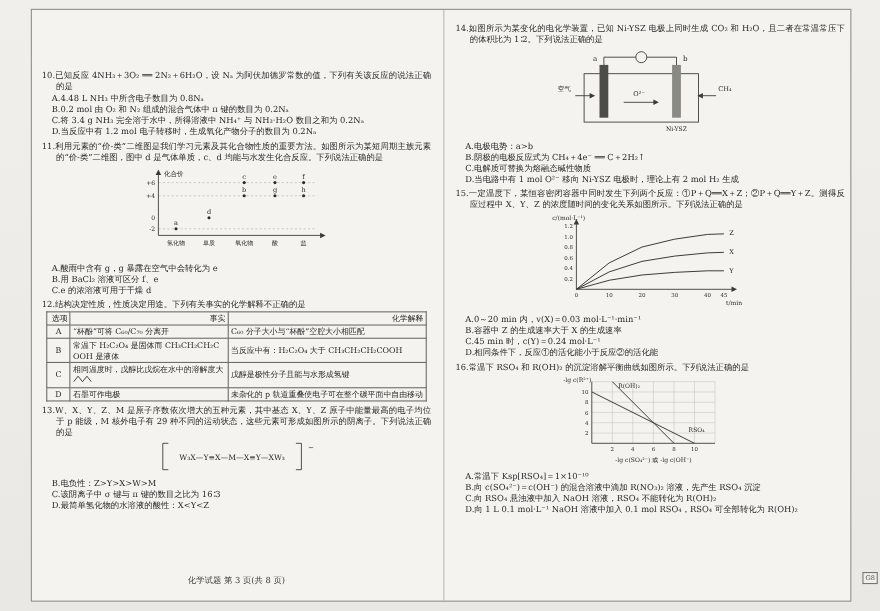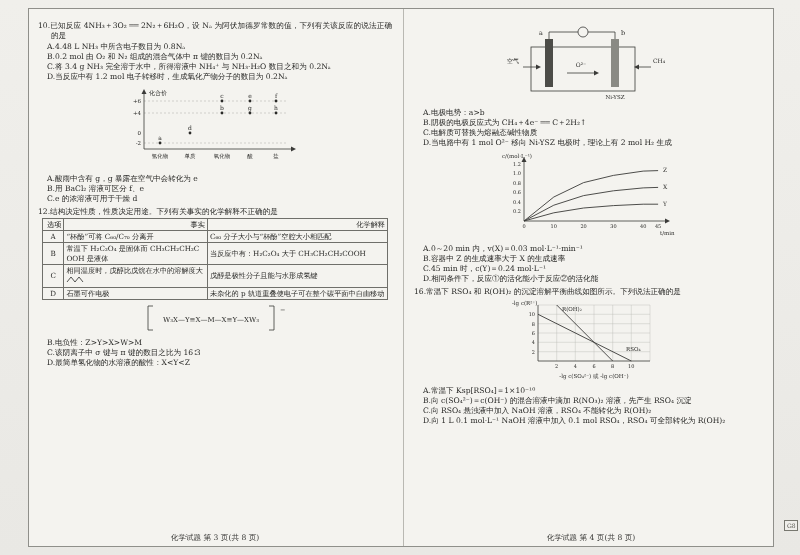--- a/index.html
+++ b/index.html
@@ -11,39 +11,39 @@
     position:relative;
     overflow:hidden;
   }
   .sheet { position:absolute; inset:0; background:linear-gradient(180deg,#f0efeb,#e9e8e4); }
   .frame {
     position:absolute; left:28px; top:8px; width:746px; height:539px;
     border:1px solid #8f8f8a; background:#f4f3ef;
   }
   .divider { position:absolute; left:374px; top:0; width:1px; height:537px; background:#b9b8b2; }
   .col { position:absolute; top:12px; width:354px; font-size:7.6px; line-height:10px; text-align:justify; word-break:break-all; }
-  .col.left { left:9px; }
+  .col.left { left:9px;margin-top:43px; }
   .col.right { left:385px; }
   .q { margin-bottom:3px; }
   .stem { padding-left:13px; text-indent:-13px; margin-bottom:1px; }
   .opt { padding-left:18px; text-indent:-9px; }
   .figwrap { text-align:center; margin:2px 0; }
   svg { overflow:visible; }
   svg text { font-family:"DejaVu Serif","Liberation Serif",serif; fill:#2a2a28; }
   .ax { stroke:#3a3a38; stroke-width:0.8; fill:none; }
   .curve { stroke:#3a3a38; stroke-width:0.9; fill:none; }
   .grid { stroke:#b9b8b2; stroke-width:0.4; }
   .dash { stroke:#9a9a94; stroke-width:0.4; stroke-dasharray:2 2; }
   table.q12 { border-collapse:collapse; width:346px; margin:1px 0 2px 4px; font-size:7.2px; line-height:9.2px; text-align:left; }
   table.q12 th, table.q12 td { border:0.7px solid #6f6f6a; padding:1px 2px; vertical-align:middle; }
   table.q12 th { font-weight:normal; text-align:right; }
   td.k { text-align:center; width:20px; }
   td.fact { width:134px; }
   td.explain { width:168px; }
-  .foot { position:absolute; bottom:3px; width:354px; text-align:center; font-size:7.6px; color:#3a3a38; }
+  .foot { position:absolute; bottom:13px; width:354px; text-align:center; font-size:7.6px; color:#3a3a38; }
   .foot.l { left:9px; }
   .foot.r { left:385px; }
   .corner {
     position:absolute; right:2px; bottom:24px; border:0.8px solid #77776f;
     font-size:6px; line-height:7px; padding:1px 1.5px; color:#55554f; background:#efeeea;
   }
 </style>
 </head>
 <body>
 
@@ -55,20 +55,21 @@
 
       <section class="q">
         <p class="stem">10.已知反应 4NH₃＋3O₂ ══ 2N₂＋6H₂O，设 Nₐ 为阿伏加德罗常数的值，下列有关该反应的说法正确的是</p>
         <p class="opt">A.4.48 L NH₃ 中所含电子数目为 0.8Nₐ</p>
         <p class="opt">B.0.2 mol 由 O₂ 和 N₂ 组成的混合气体中 π 键的数目为 0.2Nₐ</p>
         <p class="opt">C.将 3.4 g NH₃ 完全溶于水中，所得溶液中 NH₄⁺ 与 NH₃·H₂O 数目之和为 0.2Nₐ</p>
         <p class="opt">D.当反应中有 1.2 mol 电子转移时，生成氧化产物分子的数目为 0.2Nₐ</p>
       </section>
 
       <section class="q">
+        <p class="stem">11.利用元素的“价-类”二维图是我们学习元素及其化合物性质的重要方法。如图所示为某短周期主族元素的“价-类”二维图，图中 d 是气体单质，c、d 均能与水发生化合反应。下列说法正确的是</p>
         <div class="figwrap">
           <svg width="178" height="84" viewBox="0 0 178 84">
             <g>
               <line class="dash" x1="18" y1="16" x2="162" y2="16"></line>
               <line class="dash" x1="18" y1="28" x2="162" y2="28"></line>
               <line class="dash" x1="18" y1="58" x2="162" y2="58"></line>
             </g>
             <g>
               <line class="ax" x1="18" y1="64" x2="166" y2="64"></line>
               <line class="ax" x1="18" y1="64" x2="18" y2="8"></line>
@@ -148,37 +149,39 @@
             <tr>
               <td class="k">D</td>
               <td class="fact">石墨可作电极</td>
               <td class="explain">未杂化的 p 轨道重叠使电子可在整个碳平面中自由移动</td>
             </tr>
           </tbody>
         </table>
       </section>
 
       <section class="q">
+        <p class="stem">13.W、X、Y、Z、M 是原子序数依次增大的五种元素，其中基态 X、Y、Z 原子中能量最高的电子均位于 p 能级，M 核外电子有 29 种不同的运动状态，这些元素可形成如图所示的阴离子。下列说法正确的是</p>
         <div class="figwrap">
           <svg width="150" height="30" viewBox="0 0 150 30">
             <path d="M13 3 h-5 v24 h5" class="ax"></path>
             <path d="M129 3 h5 v24 h-5" class="ax"></path>
             <text x="71" y="18.5" font-size="7" text-anchor="middle">W₃X—Y≡X—M—X≡Y—XW₃</text>
             <text x="140" y="9" font-size="6.5">−</text>
           </svg>
         </div>
         <p class="opt">B.电负性：Z&gt;Y&gt;X&gt;W&gt;M</p>
         <p class="opt">C.该阴离子中 σ 键与 π 键的数目之比为 16∶3</p>
         <p class="opt">D.最简单氢化物的水溶液的酸性：X&lt;Y&lt;Z</p>
       </section>
     </div>
 
     <div class="col right">
 
       <section class="q">
+        <p class="stem">14.如图所示为某变化的电化学装置，已知 Ni-YSZ 电极上同时生成 CO₂ 和 H₂O，且二者在常温常压下的体积比为 1∶2。下列说法正确的是</p>
         <div class="figwrap">
           <svg width="180" height="80" viewBox="0 0 180 80">
             <g>
               <circle cx="82" cy="9" r="5" class="ax"></circle>
               <line class="ax" x1="48" y1="9" x2="77" y2="9"></line>
               <line class="ax" x1="87" y1="9" x2="114" y2="9"></line>
               <line class="ax" x1="48" y1="9" x2="48" y2="17"></line>
               <line class="ax" x1="114" y1="9" x2="114" y2="17"></line>
             </g>
             <rect x="30" y="24" width="104" height="44" class="ax"></rect>
@@ -204,20 +207,21 @@
             <text x="114" y="76" font-size="5.5" text-anchor="middle">Ni-YSZ</text>
           </svg>
         </div>
         <p class="opt">A.电极电势：a&gt;b</p>
         <p class="opt">B.阴极的电极反应式为 CH₄＋4e⁻ ══ C＋2H₂↑</p>
         <p class="opt">C.电解质可替换为熔融态碱性物质</p>
         <p class="opt">D.当电路中有 1 mol O²⁻ 移向 Ni-YSZ 电极时，理论上有 2 mol H₂ 生成</p>
       </section>
 
       <section class="q">
+        <p class="stem">15.一定温度下，某恒容密闭容器中同时发生下列两个反应：①P＋Q══X＋Z；②P＋Q══Y＋Z。测得反应过程中 X、Y、Z 的浓度随时间的变化关系如图所示。下列说法正确的是</p>
         <div class="figwrap">
           <svg width="182" height="88" viewBox="0 0 182 88">
             <g>
               <line class="ax" x1="24" y1="70" x2="166" y2="70"></line>
               <line class="ax" x1="24" y1="70" x2="24" y2="10"></line>
               <path d="M24 6 l-2.5 5 h5 z" fill="#3a3a38"></path>
               <path d="M170 70 l-5 -2.5 v5 z" fill="#3a3a38"></path>
             </g>
             <text x="2" y="7" font-size="5.5">c/(mol·L⁻¹)</text>
             <text x="160" y="84" font-size="5.5">t/min</text>
@@ -298,16 +302,15 @@
           </svg>
         </div>
         <p class="opt">A.常温下 Ksp[RSO₄]＝1×10⁻¹⁰</p>
         <p class="opt">B.向 c(SO₄²⁻)＝c(OH⁻) 的混合溶液中滴加 R(NO₃)₂ 溶液，先产生 RSO₄ 沉淀</p>
         <p class="opt">C.向 RSO₄ 悬浊液中加入 NaOH 溶液，RSO₄ 不能转化为 R(OH)₂</p>
         <p class="opt">D.向 1 L 0.1 mol·L⁻¹ NaOH 溶液中加入 0.1 mol RSO₄，RSO₄ 可全部转化为 R(OH)₂</p>
       </section>
     </div>
 
     <div class="foot l">化学试题 第 3 页(共 8 页)</div>
-    <div class="foot r">化学试题 第 4 页(共 8 页)</div>
   </div>
   <div class="corner">G8</div>
 </div>
 
 </body></html>

